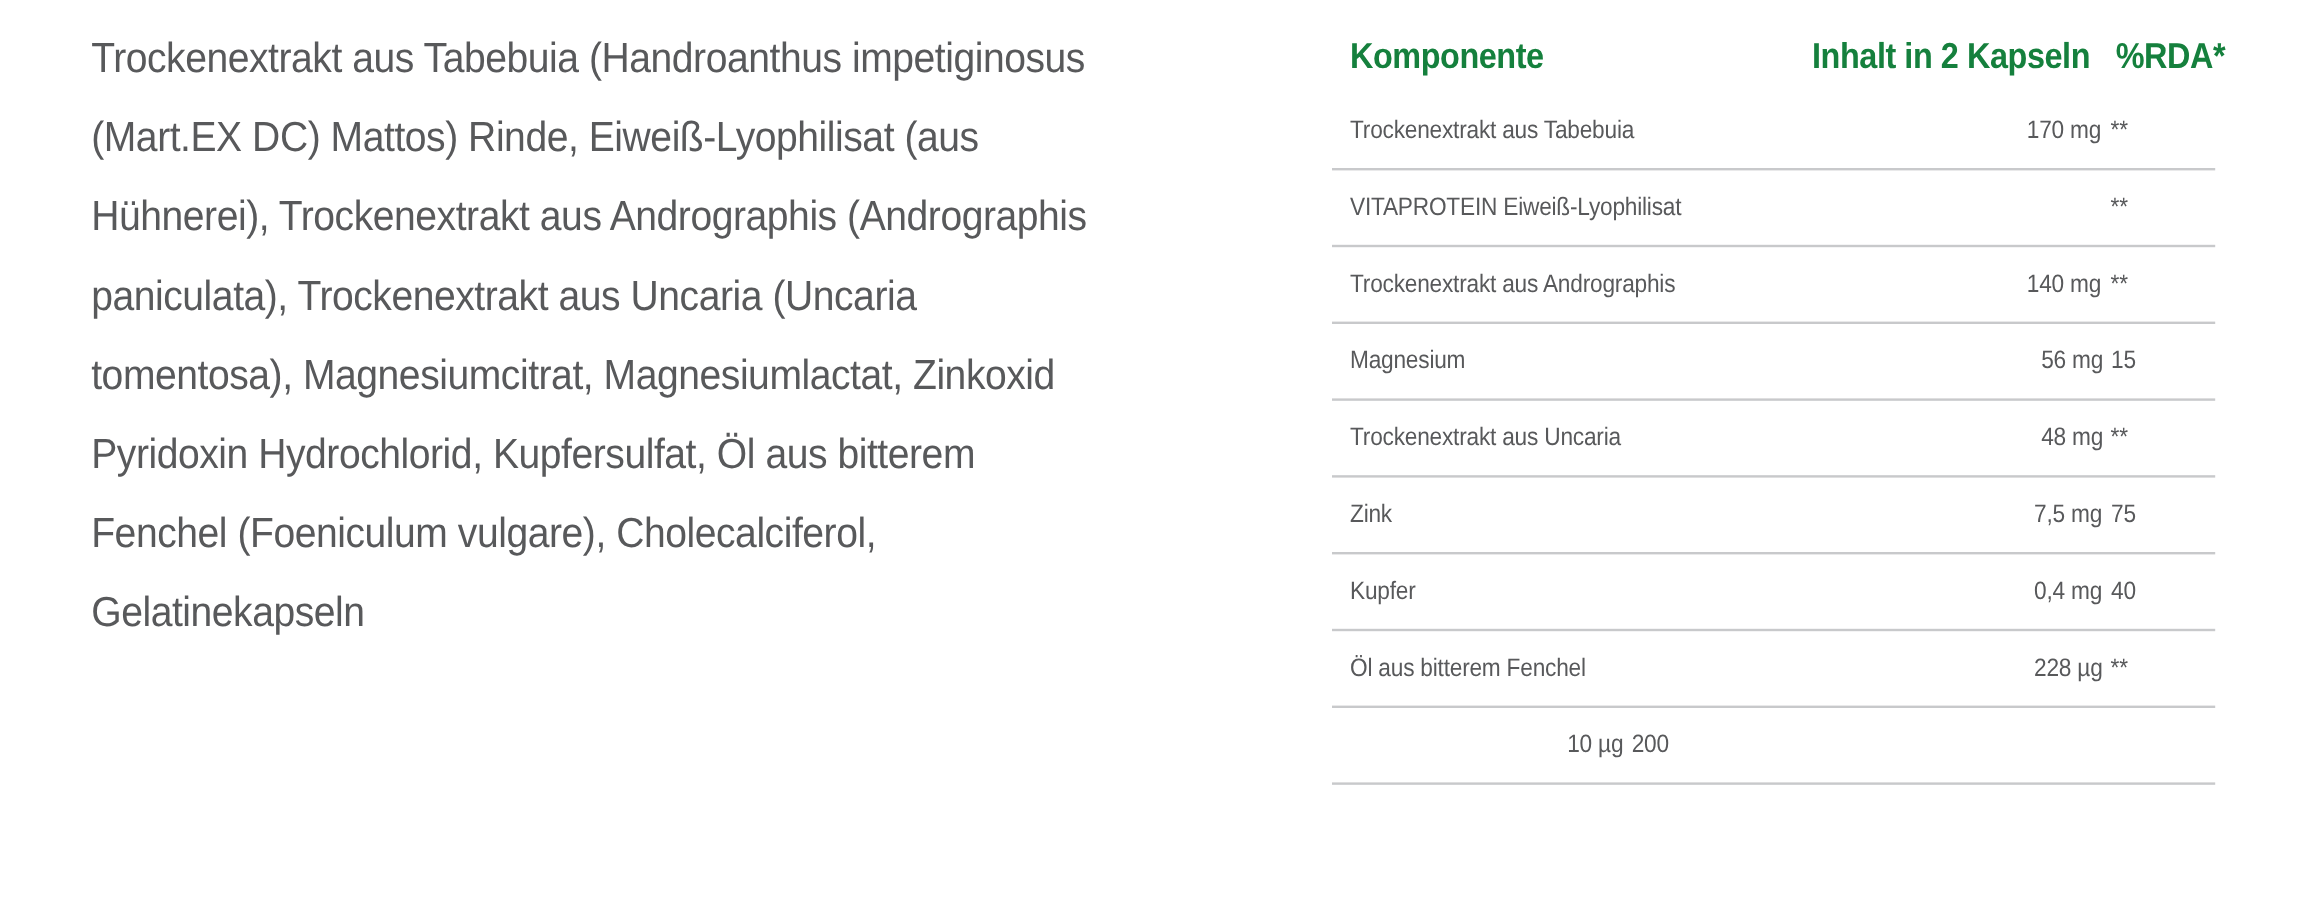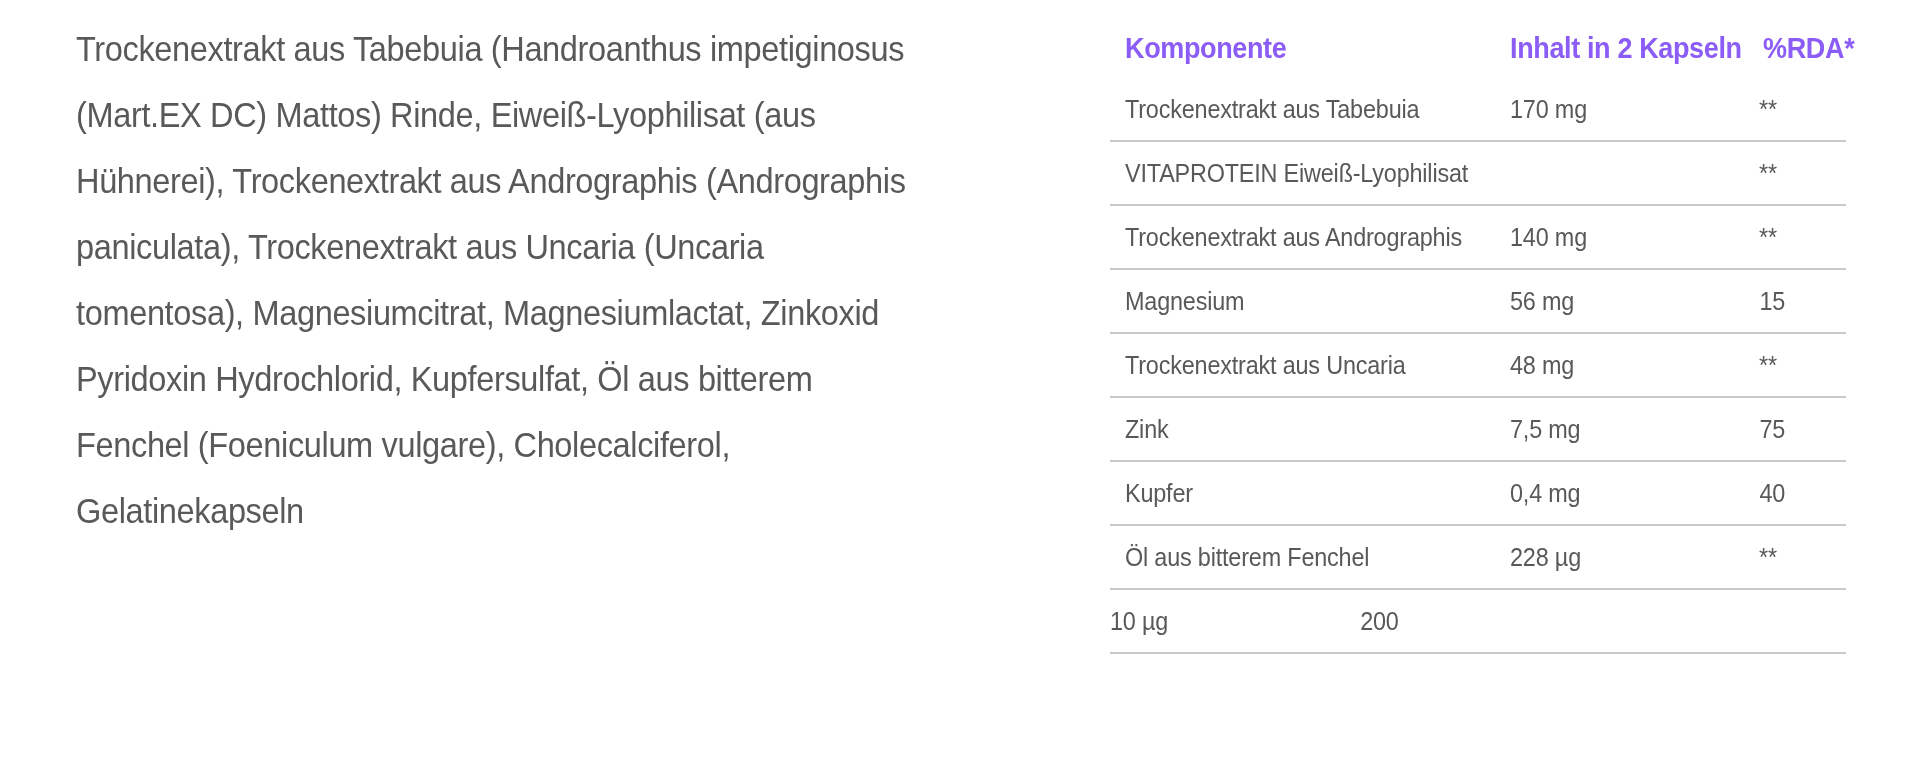--- a/index.html
+++ b/index.html
@@ -39,37 +39,37 @@
   .ntable {
     position: absolute;
     left: 1110px;
     top: 18px;
     width: 736px;
   }
   .thead {
     display: flex;
     align-items: center;
     height: 60px;
-    color: #8b5cf6;
+    color: #15803d;
     font-weight: bold;
     font-size: 30px;
     letter-spacing: -0.4px;
   }
   .trow {
     display: flex;
     align-items: center;
     height: 62px;
     border-bottom: 2px solid #c8c9cb;
     color: #58595b;
-    font-size: 26px;
+    font-size: 21px;
     letter-spacing: -0.2px;
   }
   .col { box-sizing: border-box; white-space: nowrap; }
   .col.name { flex: 1 1 auto; padding-left: 15px; overflow: visible; }
-  .col.val  { width: 248px; flex: 0 0 248px; }
+  .col.val  { width: 248px; flex: 0 0 248px; text-align: right; }
   .col.rda  { width: 88px;  flex: 0 0 88px; text-align: left; }
 
   
   .cond {
     display: inline-block;
     transform: scaleX(0.90);
     transform-origin: 0 50%;
   }
   .col.rda .cond { transform-origin: 50% 50%; }
 </style>

